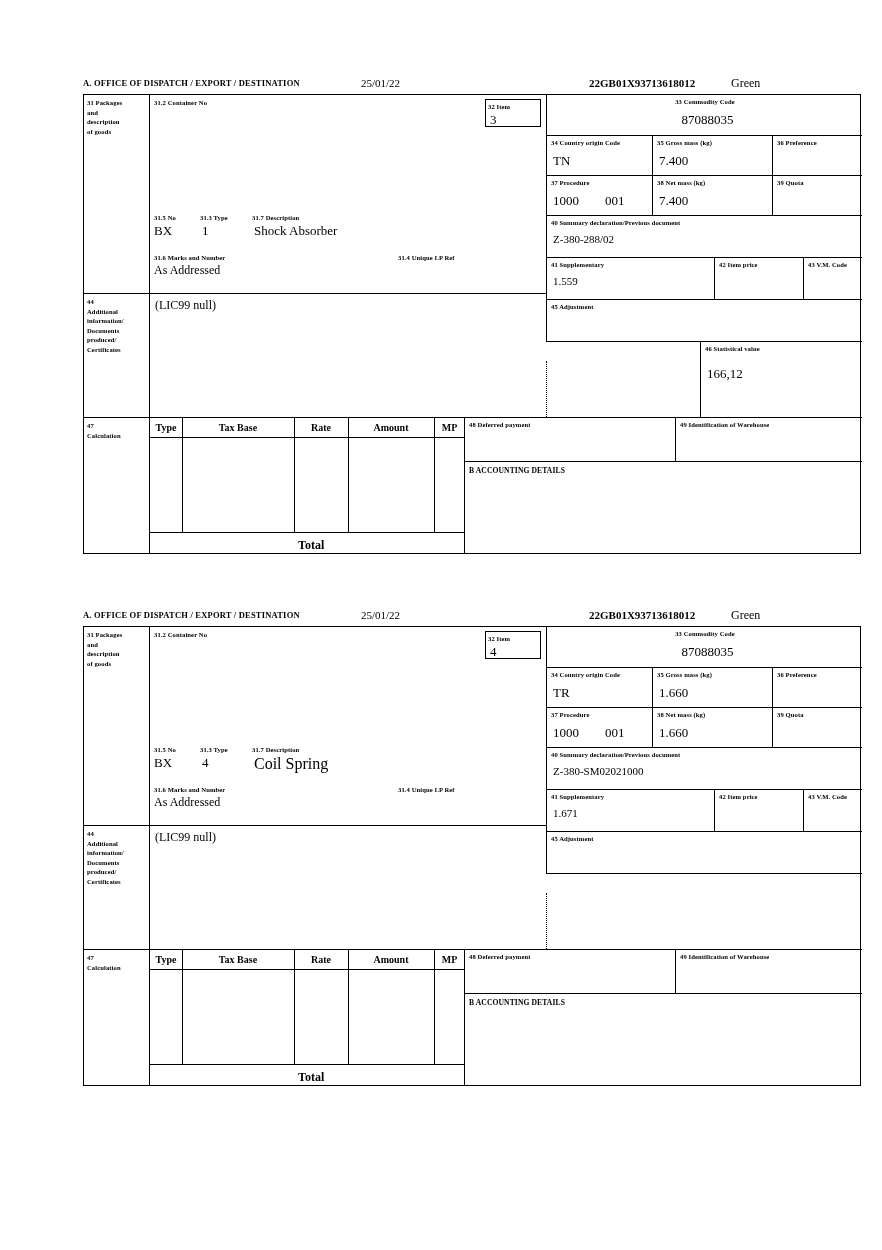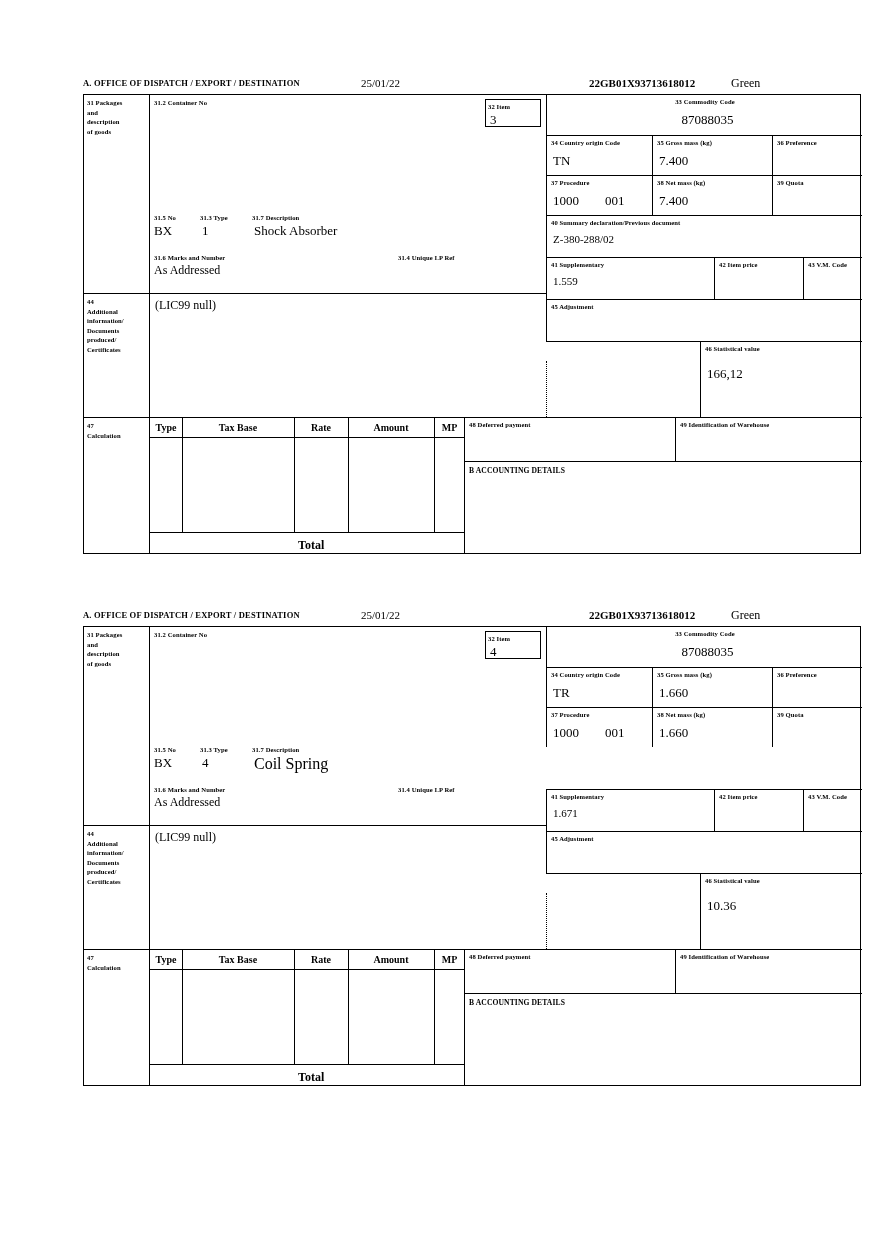--- a/index.html
+++ b/index.html
@@ -485,38 +485,38 @@
         <div class="boxval" style="white-space:pre;">1000        001</div>
       </div>
       <div class="cell c38">
         <div class="lbl pad">38 Net mass (kg)</div>
         <div class="boxval">1.660</div>
       </div>
       <div class="cell c39">
         <div class="lbl pad">39 Quota</div>
         <div class="boxval"></div>
       </div>
+      <div class="cell c40">
+        <div class="lbl pad">40 Summary declaration/Previous document</div>
+        <div class="boxval small">Z-380-SM02021000</div>
+      </div>
       <div class="cell c41">
         <div class="lbl pad">41 Supplementary</div>
         <div class="boxval small">1.671</div>
       </div>
       <div class="cell c42">
         <div class="lbl pad">42 Item price</div>
         <div class="boxval small"></div>
       </div>
       <div class="cell c43">
         <div class="lbl pad">43 V.M. Code</div>
         <div class="boxval small"></div>
       </div>
       <div class="cell c45">
         <div class="lbl pad">45 Adjustment</div>
         <div class="boxval small"></div>
       </div>
       <div class="hline-246"></div>
-      <div class="cell c46">
-        <div class="lbl pad">46 Statistical value</div>
-        <div class="boxval" style="padding-top:12px;">10.36</div>
-      </div>
 
     </div>
   </div>
 
 </div>
 
 </body></html>

